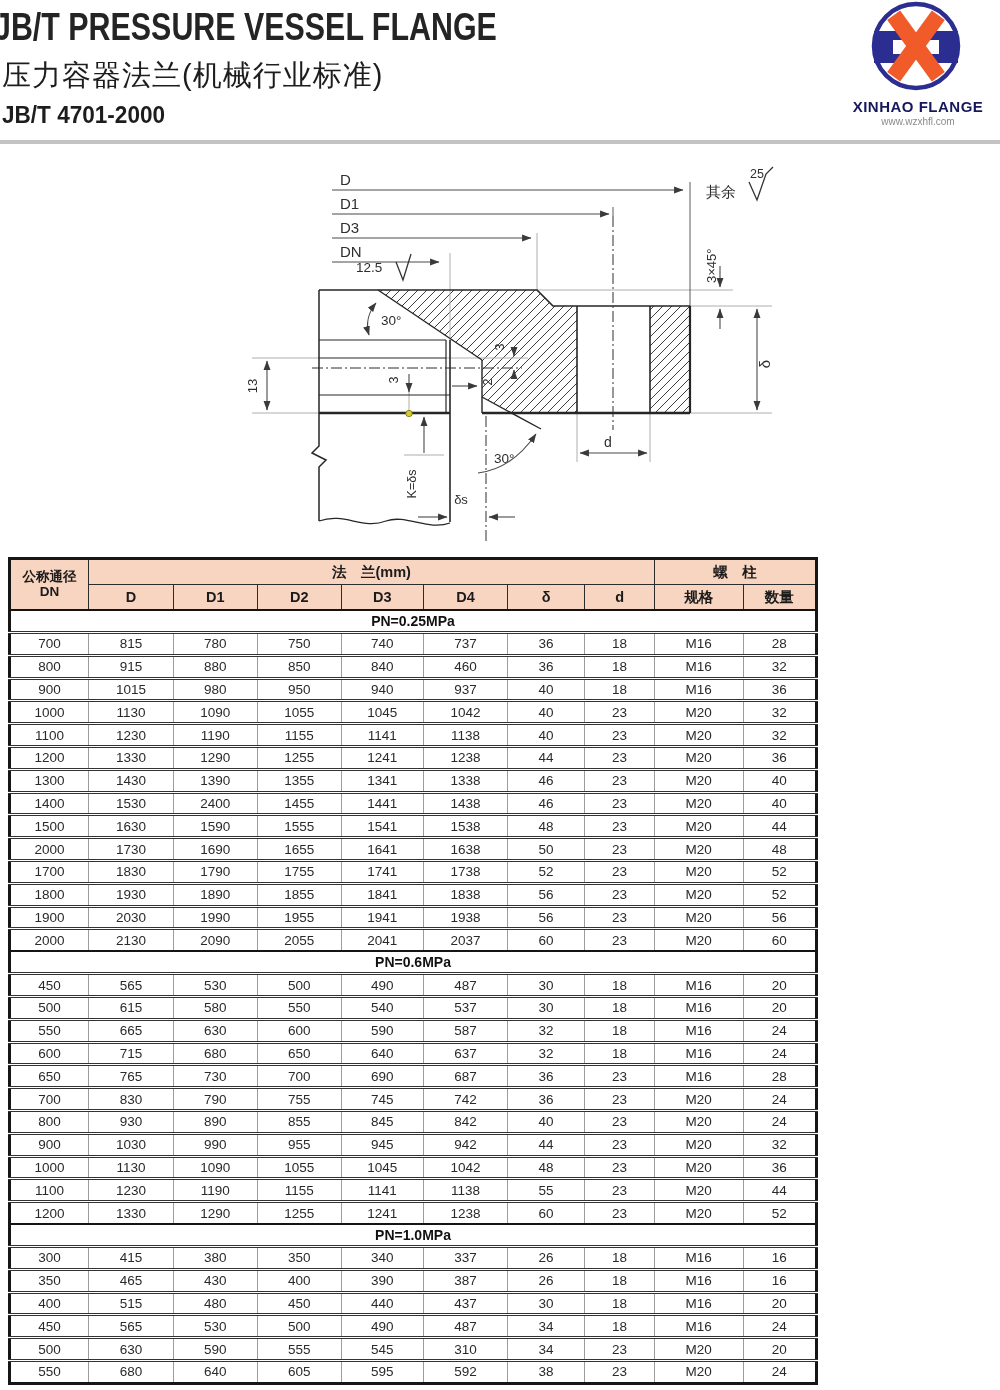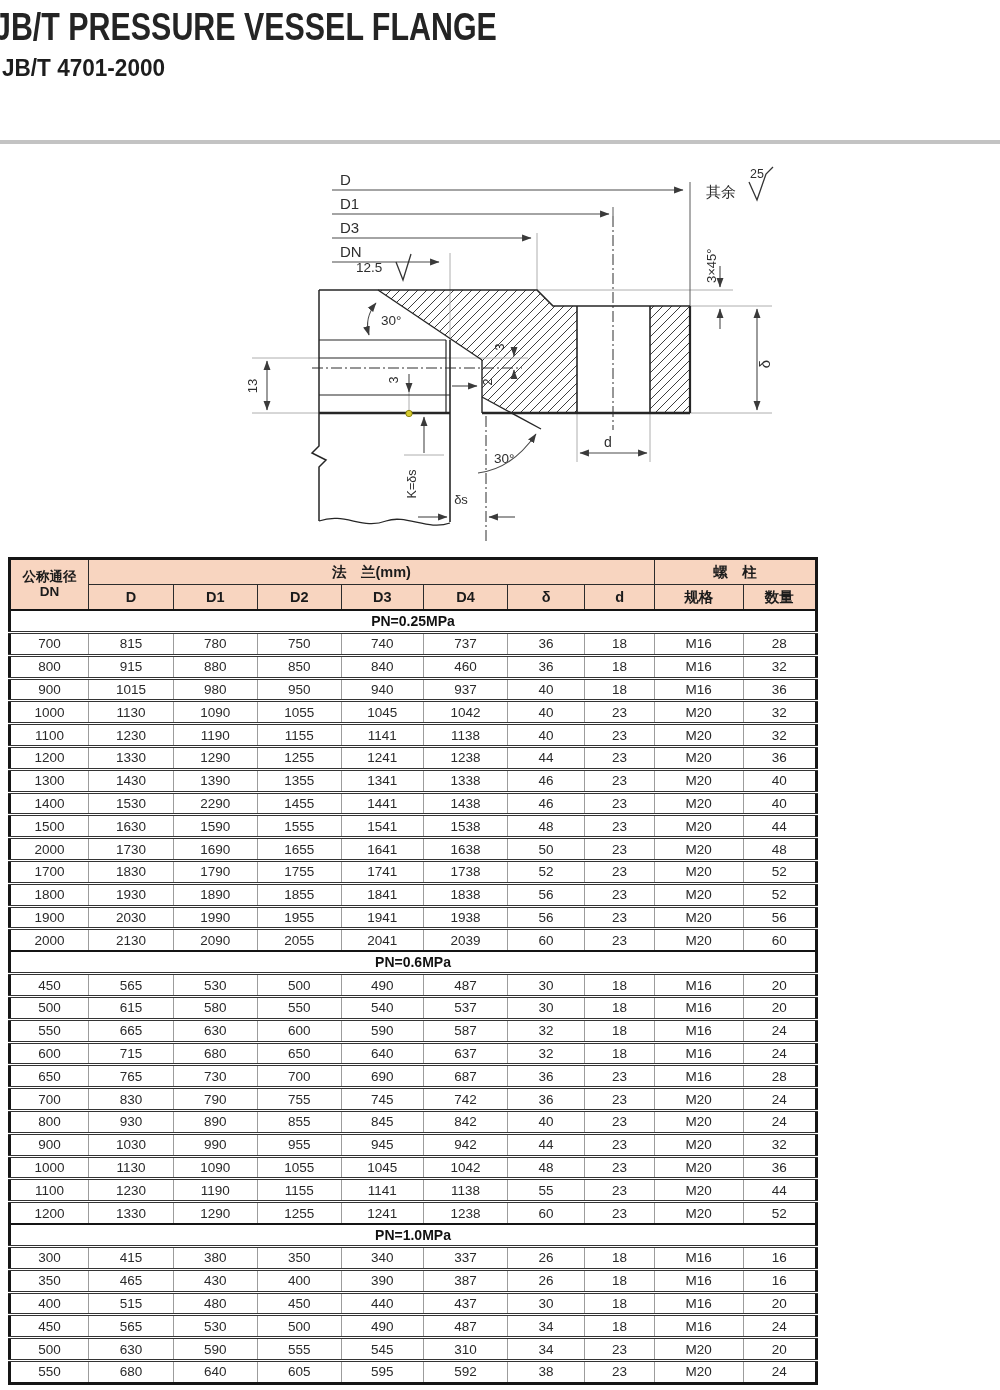--- a/index.html
+++ b/index.html
@@ -33,22 +33,36 @@
               border-top:2px solid #141414;border-bottom:2px solid #141414;
               border-left:none;border-right:none;height:20px;}
 </style>
 </head>
 <body>
 
 <div class="page">
 
   <div class="hdr">
     <div class="doc-title">JB/T PRESSURE VESSEL FLANGE</div>
+    <div class="doc-cn">压力容器法兰(机械行业标准)</div>
     <div class="doc-std">JB/T 4701-2000</div>
 
+    <div class="logo">
+      <svg width="132" height="94" viewBox="0 0 132 94">
+        <circle cx="64" cy="46" r="42" fill="#fff" stroke="#2b2e90" stroke-width="4.5"></circle>
+        <path d="M22,31 L51,31 L51,40 L41,40 L41,54 L51,54 L51,63 L22,63 Z" fill="#2b2e90"></path>
+        <path d="M106,31 L77,31 L77,40 L87,40 L87,54 L77,54 L77,63 L106,63 Z" fill="#2b2e90"></path>
+        <g>
+          <rect x="56" y="8" width="16" height="76" fill="#f15a29" transform="rotate(36 64 46)"></rect>
+          <rect x="56" y="8" width="16" height="76" fill="#f15a29" transform="rotate(-36 64 46)"></rect>
+        </g>
+      </svg>
+      <div class="logo-name">XINHAO FLANGE</div>
+      <div class="logo-url">www.wzxhfl.com</div>
+    </div>
   </div>
 
   <div class="divider"></div>
 
   <div class="draw">
     <svg width="1000" height="402" viewBox="0 0 1000 402" font-family="Liberation Sans, sans-serif">
       <defs>
         <marker id="ar" viewBox="0 0 10 10" refX="9" refY="5" markerWidth="9" markerHeight="9" orient="auto-start-reverse">
           <path d="M0,1.5 L9.5,5 L0,8.5 z" fill="#3a3a3a"></path>
         </marker>
@@ -272,21 +286,21 @@
             <td>1341</td>
             <td>1338</td>
             <td>46</td>
             <td>23</td>
             <td>M20</td>
             <td>40</td>
           </tr>
           <tr>
             <td>1400</td>
             <td>1530</td>
-            <td>2290</td>
+            <td>2400</td>
             <td>1455</td>
             <td>1441</td>
             <td>1438</td>
             <td>46</td>
             <td>23</td>
             <td>M20</td>
             <td>40</td>
           </tr>
           <tr>
             <td>1500</td>
@@ -347,21 +361,21 @@
             <td>23</td>
             <td>M20</td>
             <td>56</td>
           </tr>
           <tr>
             <td>2000</td>
             <td>2130</td>
             <td>2090</td>
             <td>2055</td>
             <td>2041</td>
-            <td>2039</td>
+            <td>2037</td>
             <td>60</td>
             <td>23</td>
             <td>M20</td>
             <td>60</td>
           </tr>
           <tr class="section-row">
             <td colspan="10">PN=0.6MPa</td>
           </tr>
           <tr>
             <td>450</td>

